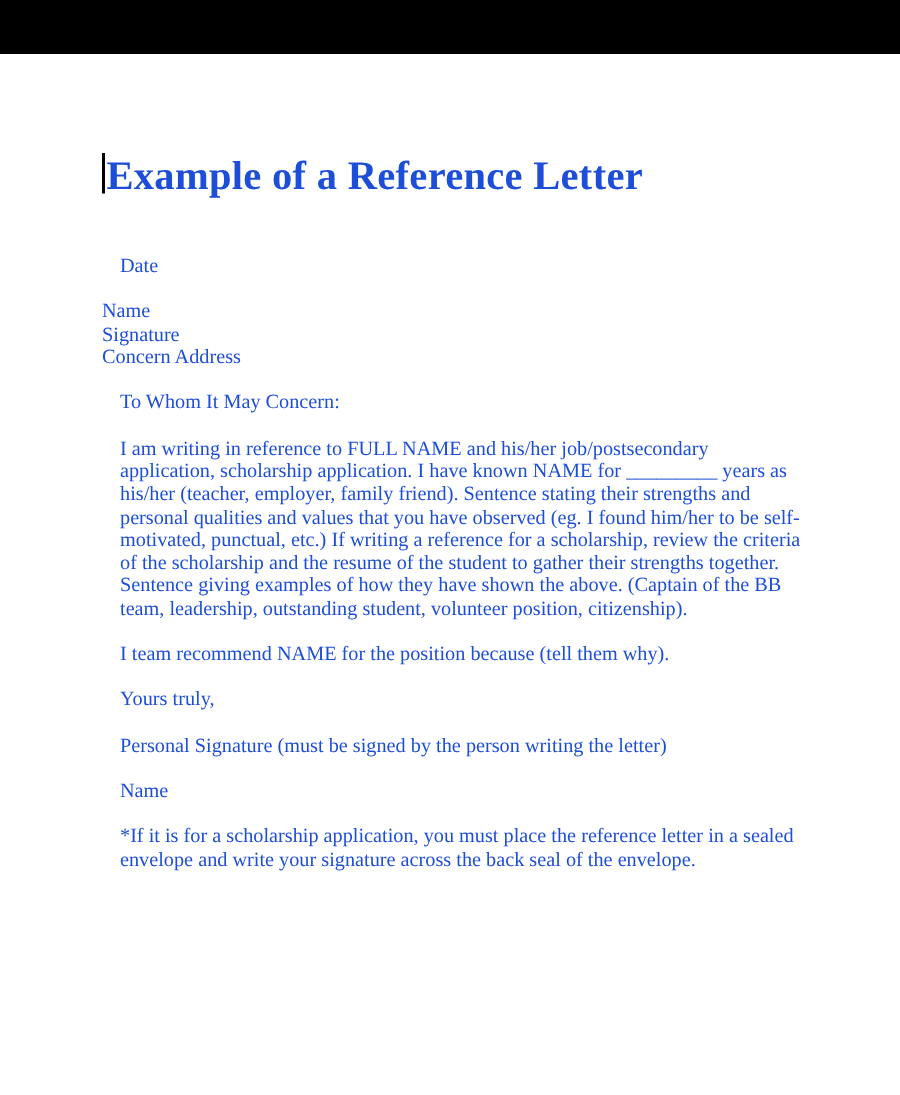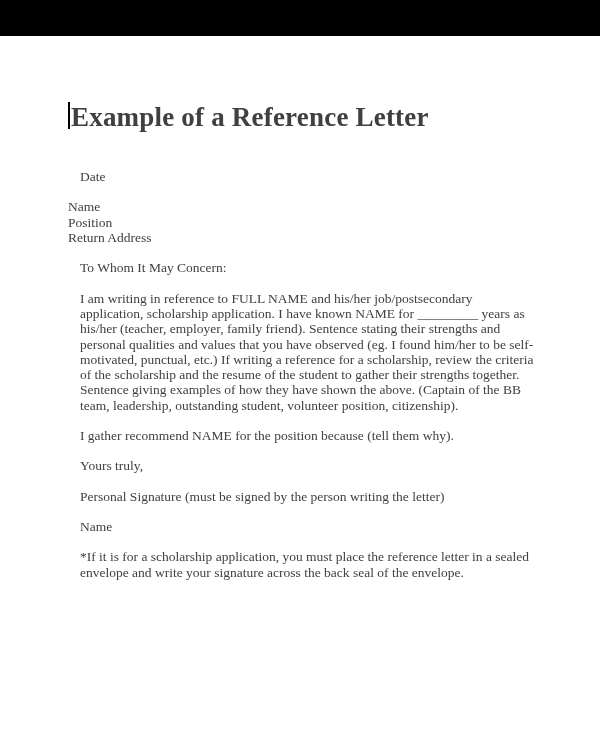--- a/index.html
+++ b/index.html
@@ -7,21 +7,21 @@
     padding: 0;
     background: #ffffff;
   }
   .page {
     position: relative;
     width: 600px;
     height: 658px;
     background: #ffffff;
     overflow: hidden;
     font-family: "Liberation Serif", "DejaVu Serif", serif;
-    color: #404040;
+    color: #1d4ed8;
   }
   .top-bar {
     position: absolute;
     top: 0;
     left: 0;
     width: 600px;
     height: 36px;
     background: #000000;
   }
   .doc {
@@ -68,29 +68,29 @@
   <div class="top-bar"></div>
 
   <div class="doc">
 
     <h1 class="doc-title"><span class="caret"></span><span>Example of a Reference Letter</span></h1>
 
     <p class="para">Date</p>
 
     <div class="block">
       <p class="block-line">Name</p>
-      <p class="block-line">Position</p>
-      <p class="block-line">Return Address</p>
+      <p class="block-line">Signature</p>
+      <p class="block-line">Concern Address</p>
     </div>
 
     <p class="para">To Whom It May Concern:</p>
 
     <p class="para"><span>I am writing in reference to </span><span class="u">FULL NAME</span><span> and his/her job/postsecondary application, scholarship application. I have known </span><span class="u">NAME</span><span> for _________ years as his/her (teacher, employer, family friend). Sentence stating their strengths and personal qualities and values that you have observed (eg. I found him/her to be self-motivated, punctual, etc.) If writing a reference for a scholarship, review the criteria of the scholarship and the resume of the student to gather their strengths together.  Sentence giving examples of how they have shown the above. (Captain of the BB team, leadership, outstanding student, volunteer position, citizenship).</span></p>
 
-    <p class="para"><span>I gather recommend </span><span class="u">NAME</span><span> for the position because (tell them why).</span></p>
+    <p class="para"><span>I team recommend </span><span class="u">NAME</span><span> for the position because (tell them why).</span></p>
 
 
     <p class="para">Yours truly,</p>
 
     <p class="para">Personal Signature (must be signed by the person writing the letter)</p>
 
     <p class="para">Name</p>
 
     <p class="para">*If it is for a scholarship application, you must place the reference letter in a sealed envelope and write your signature across the back seal of the envelope.</p>
 

